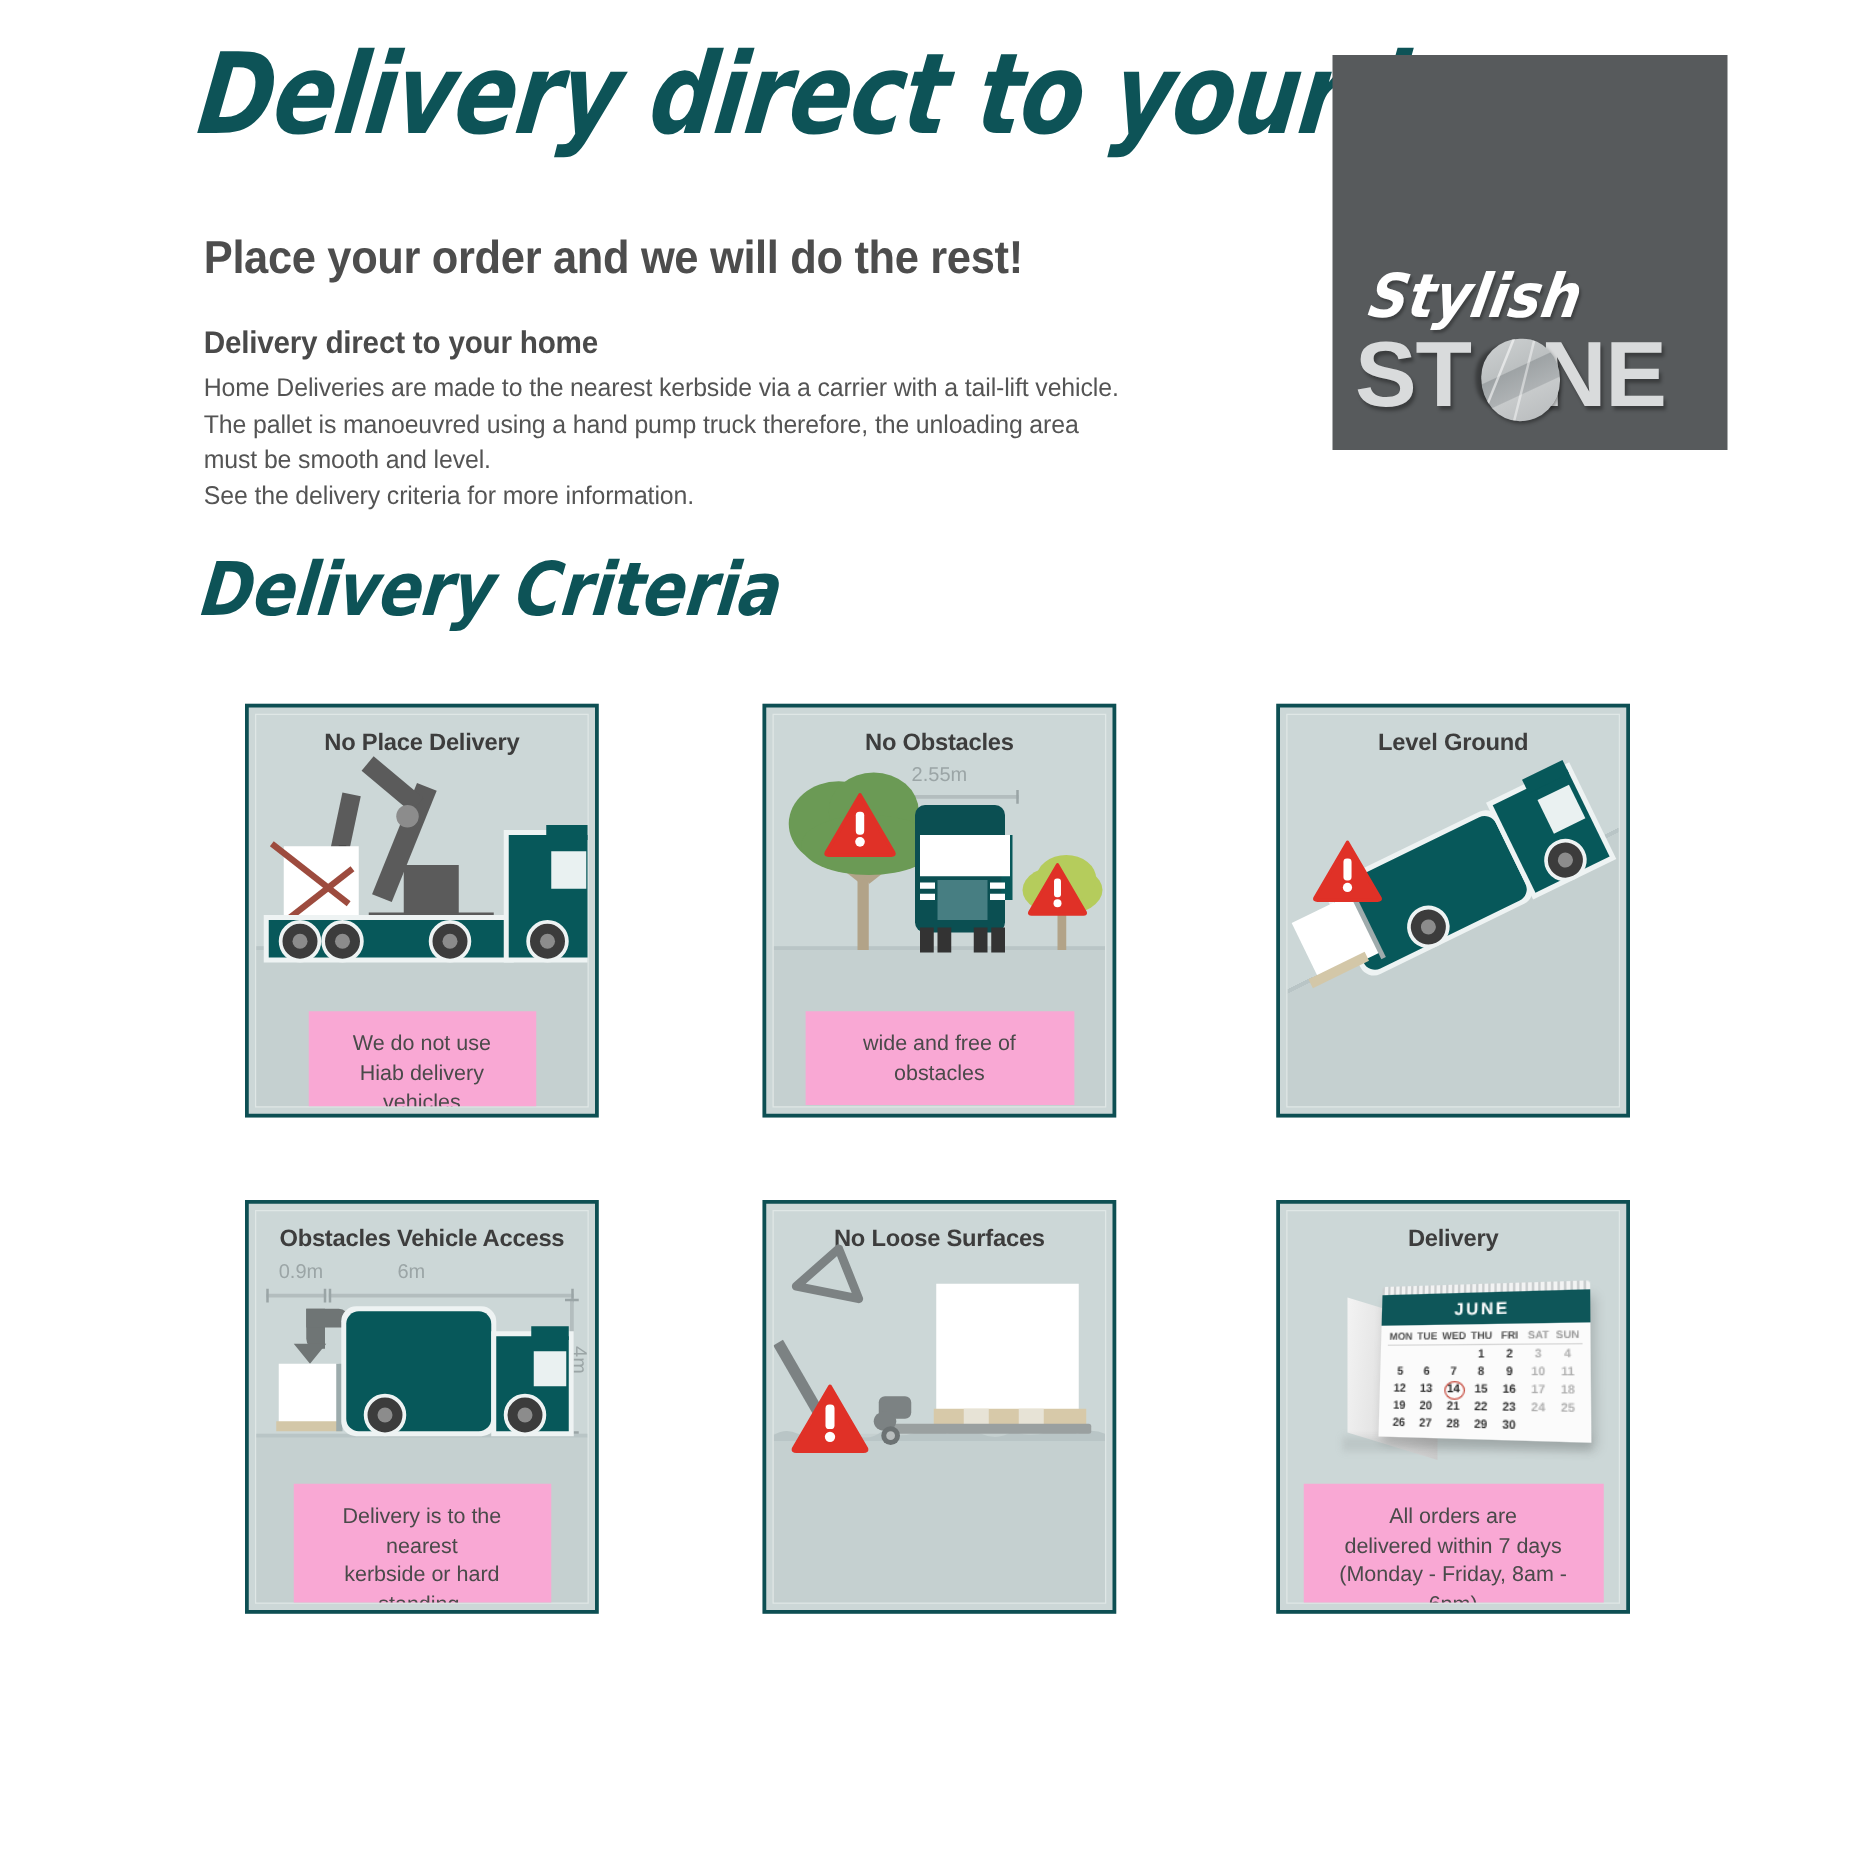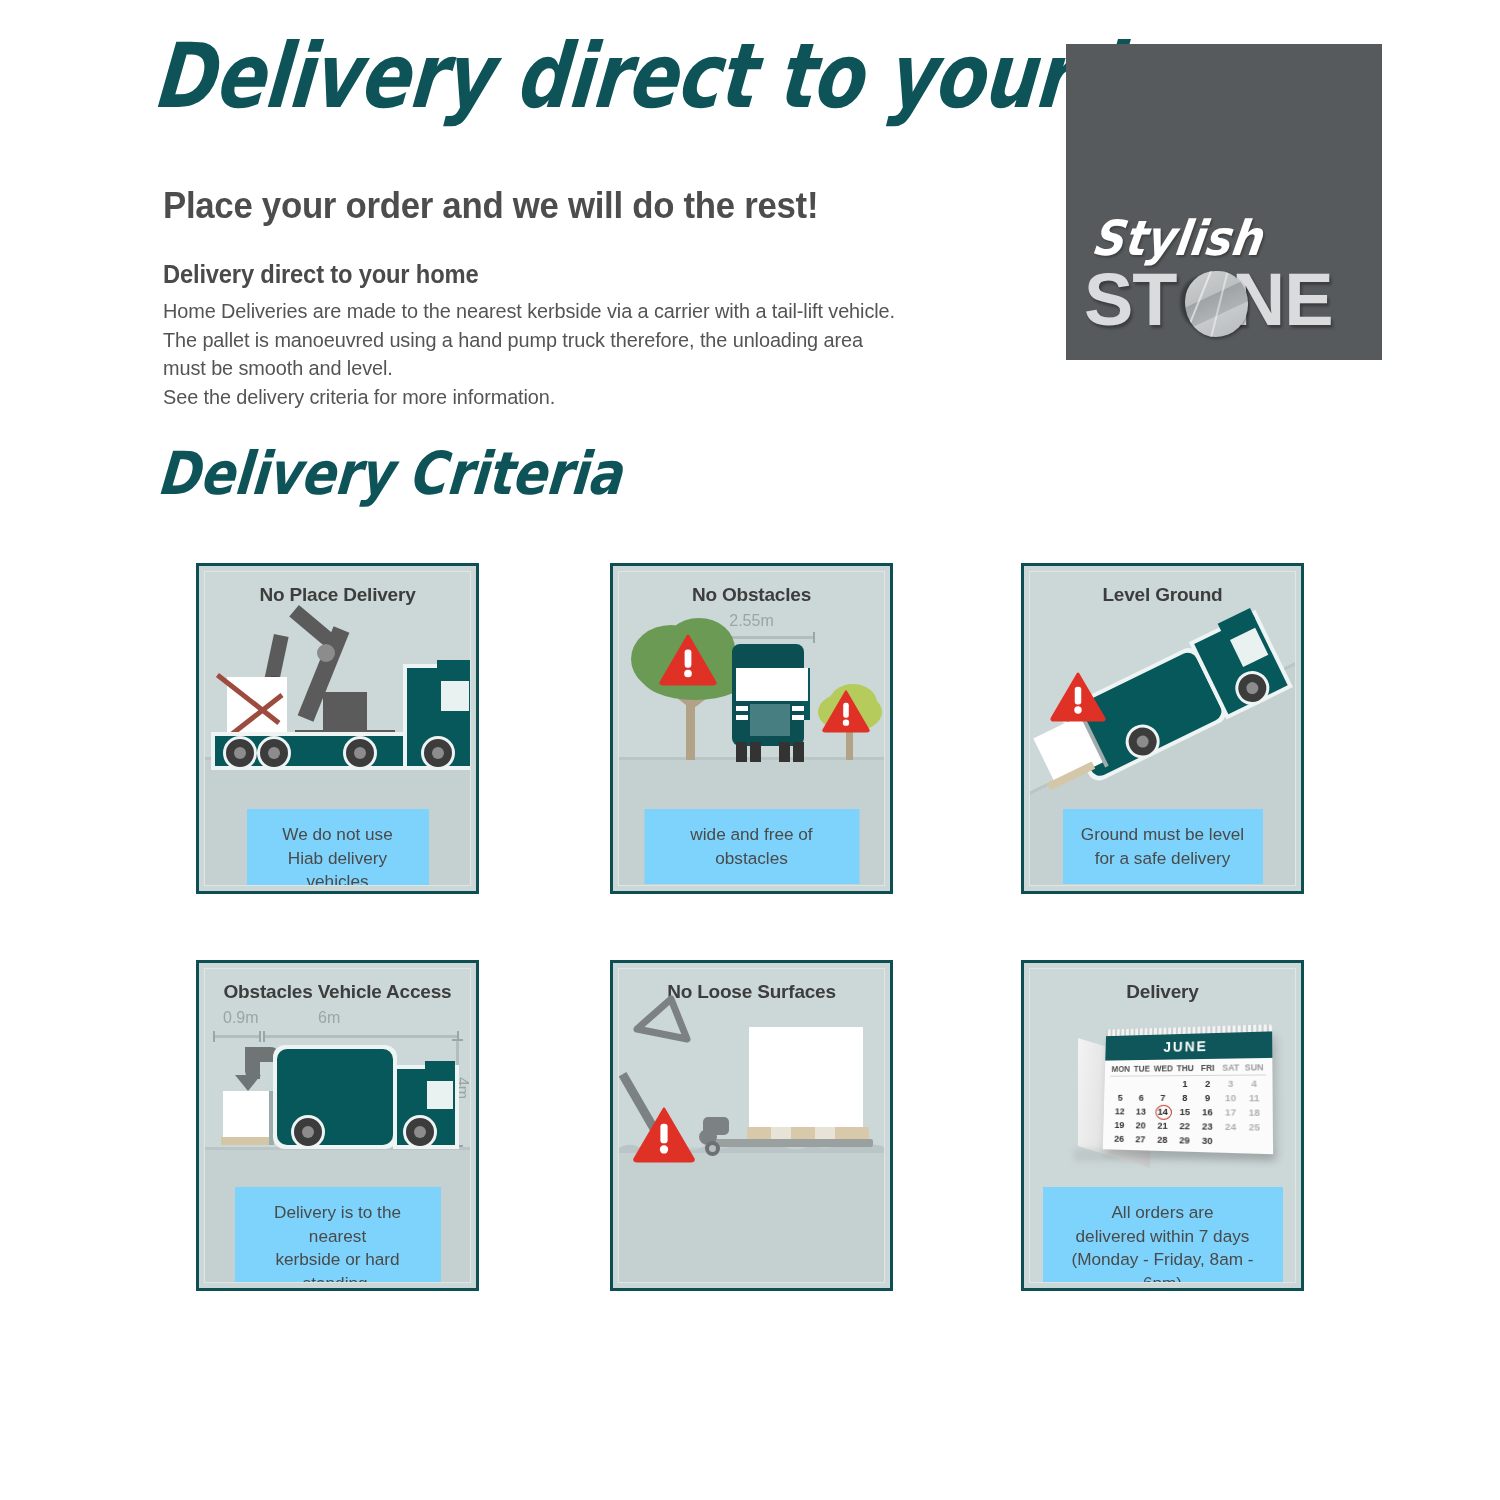--- a/index.html
+++ b/index.html
@@ -114,21 +114,21 @@
     overflow: hidden;
   }
   .card-title {
     position: absolute; left: 0; right: 0; top: 12px;
     text-align: center;
     font-size: 19px; font-weight: 700; color: #3d3d3d;
     letter-spacing: -0.2px;
   }
   .caption {
     position: absolute; left: 50%; transform: translateX(-50%);
-    background: #7dd3fc;
+    background: #f9a8d4;
     text-align: center;
     font-size: 17.2px; line-height: 23.6px; color: #4a4a4a;
     padding: 14px 10px;
   }
   .caption span { display: block; }
 
   
   .scene { position: absolute; inset: 0; }
   .ground {
     position: absolute; left: 0; right: 0;
@@ -375,24 +375,20 @@
 
         <div class="warn" style="left:20px;top:100px;width:56px;height:50px;">
           <svg viewBox="0 0 60 54">
               <path d="M30 2 L58 50 Q59 52 56 52 L4 52 Q1 52 2 50 Z" fill="#e03127" stroke="#e03127" stroke-width="3" stroke-linejoin="round"></path>
               <rect x="26.5" y="16" width="7" height="19" rx="3" fill="#fff"></rect>
               <circle cx="30" cy="41" r="4" fill="#fff"></circle>
             </svg>
         </div>
       </div>
 
-      <div class="caption" style="top:237px;width:200px;">
-        <span>Ground must be level</span>
-        <span>for a safe delivery</span>
-      </div>
     </div>
   </div>
 
   <div class="card" style="left:196px;top:960px;width:283px;height:331px;">
     <div class="card-inner">
       <div class="card-title">Obstacles Vehicle Access</div>
 
       <div class="scene">
         <div class="ground" style="top:178px;bottom:0;background:#c5d0d0;"></div>
         <div class="ground" style="top:178px;height:3px;background:#b9c5c6;"></div>

